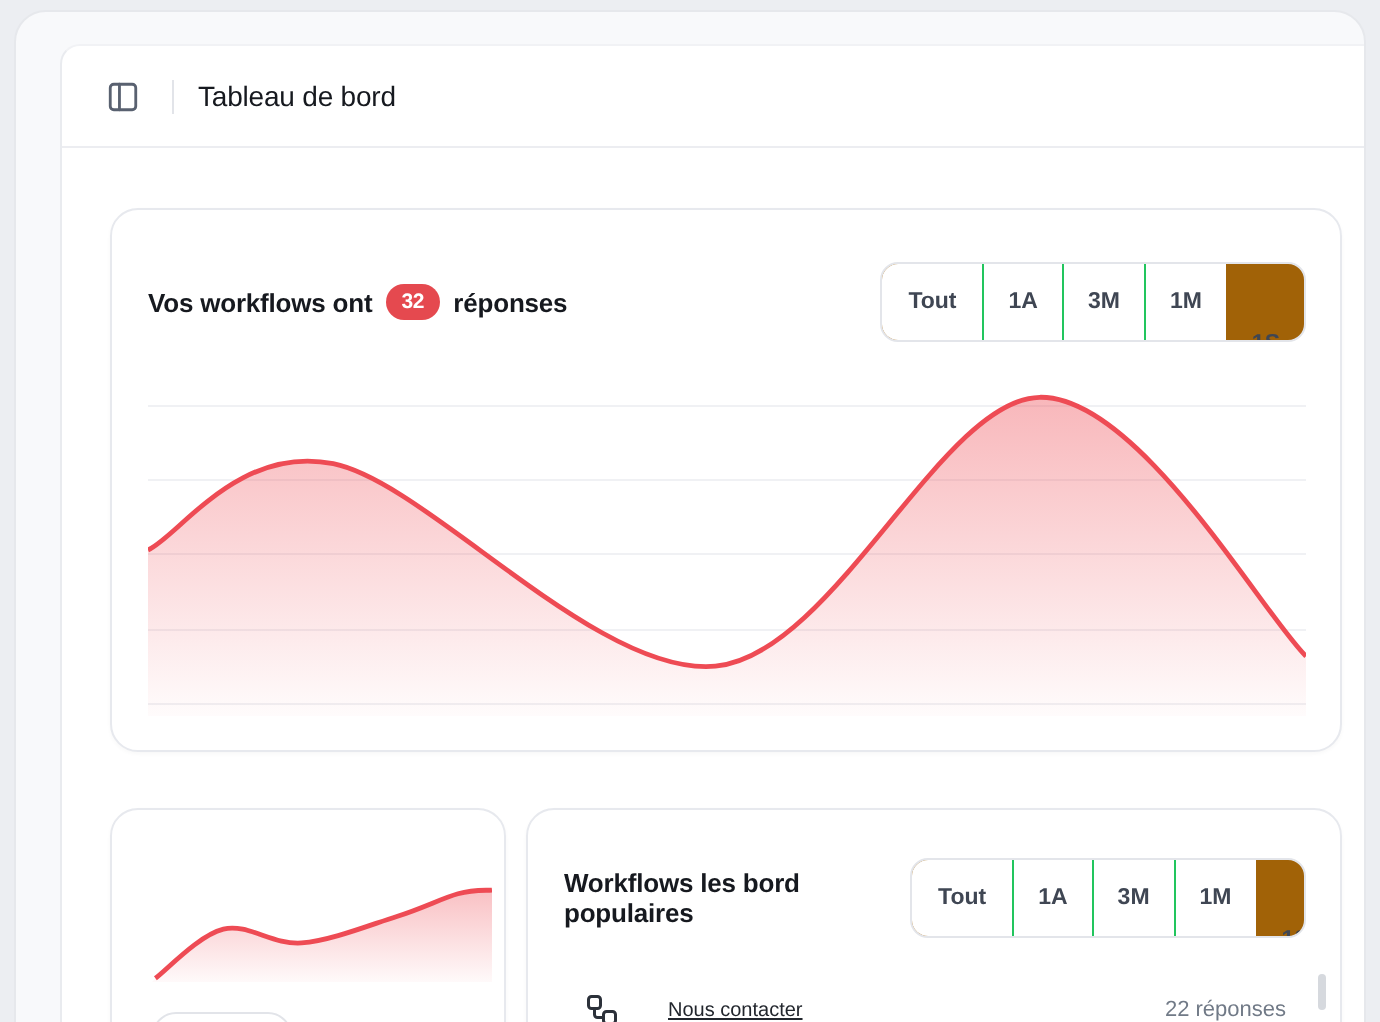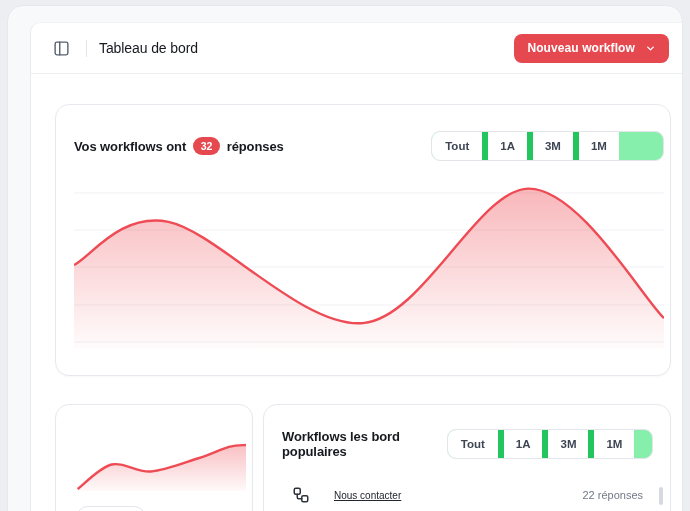--- a/index.html
+++ b/index.html
@@ -59,32 +59,32 @@
     display:flex;align-items:center;justify-content:space-between;
   }
   .card-title{font-size:13px;font-weight:700;color:#16191f;letter-spacing:-.1px;display:flex;align-items:center;}
   .count-badge{
     display:inline-block;background:var(--accent);color:#fff;
     font-size:10.5px;font-weight:700;line-height:1;
     padding:4px 7.5px;border-radius:999px;margin:0 7px;
   }
   
   .segmented{
-    display:flex;align-items:stretch;height:30px;
-    border:1px solid #e3e5ea;border-radius:9px;overflow:hidden;background:#86efac;
+    display:flex;align-items:stretch;height:40px;
+    border:1px solid #e3e5ea;border-radius:9px;overflow:hidden;background:#a16207;
   }
   .seg{
     display:flex;align-items:center;padding:0 12px;
     font-size:11.5px;font-weight:600;color:#3f4653;
-    border-left:6px solid #22c55e;cursor:pointer;background:#fff;
+    border-left:1px solid #22c55e;cursor:pointer;background:#fff;
   }
   .seg:first-child{border-left:none;padding:0 13px;}
   .seg.selected{background:var(--selected-segment-bg);margin-top:40px;}
   
-  .responses-card{height:272px;padding:26px 6px 0 18px;}
+  .responses-card{height:272px;padding:26px 17px 0 18px;}
   .area-chart{display:block;width:100%;}
   .responses-card .area-chart{height:166px;margin-top:21px;}
   .area-chart .grid{stroke:var(--grid-line);stroke-width:1;vector-effect:non-scaling-stroke;}
   .area-chart .line{fill:none;stroke:var(--chart-line);stroke-width:2.4;vector-effect:non-scaling-stroke;}
   
   .bottom-row{display:flex;gap:10px;margin-top:28px;align-items:stretch;}
   .mini-card{width:198px;height:180px;padding:21px 6px 0 20px;flex:none;}
   .mini-card .area-chart{height:63px;margin-top:2px;}
   .pill-badge{
     display:inline-block;margin-top:15px;
@@ -114,28 +114,20 @@
         <span>
           <svg viewBox="0 0 24 24" fill="none" stroke="#596170" stroke-width="2" stroke-linecap="round" stroke-linejoin="round" style="width:17px;height:17px;display:block;">
             <rect x="3" y="3" width="18" height="18" rx="2.5"></rect>
               <path d="M9.5 3v18"></path>
           </svg>
         </span>
       </button>
       <div class="v-divider"></div>
       <div class="page-title">Tableau de bord</div>
       <div class="spacer"></div>
-      <button class="primary-btn">
-        <span>Nouveau workflow</span>
-        <span>
-          <svg viewBox="0 0 24 24" fill="none" stroke="#ffffff" stroke-width="3" stroke-linecap="round" stroke-linejoin="round" style="width:11px;height:11px;display:block;">
-            <path d="m6 9 6 6 6-6"></path>
-          </svg>
-        </span>
-      </button>
     </div>
 
     <div class="content">
 
       <div class="card responses-card">
         <div class="card-header">
           <div class="card-title">
             <span>Vos workflows ont</span>
             <span class="count-badge">32</span>
             <span>réponses</span>

